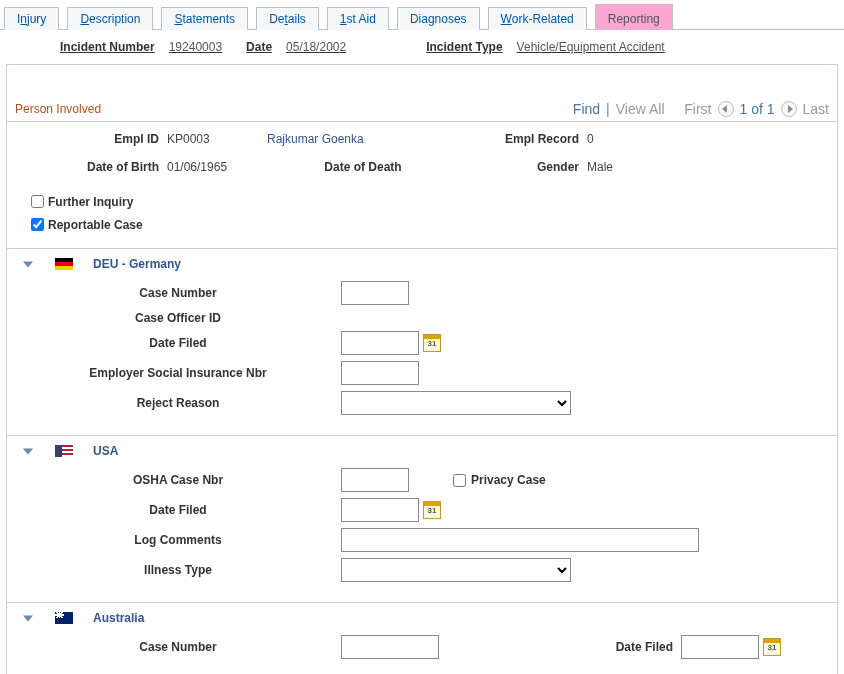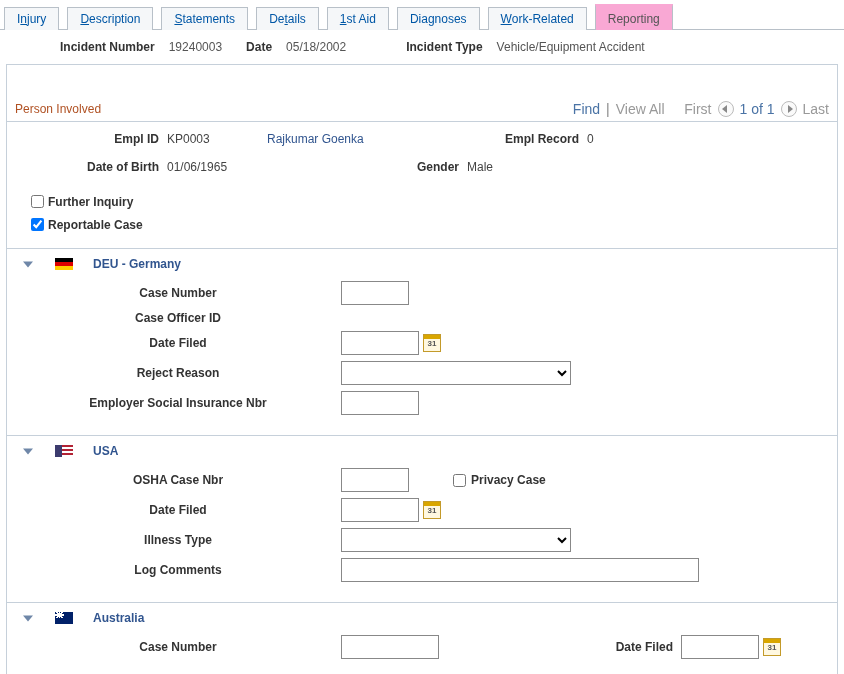--- a/index.html
+++ b/index.html
@@ -34,20 +34,21 @@
   }
   .tab .ul { text-decoration: underline; }
   .tabstrip-bottom {
     border-bottom: 1px solid #b8c0c8;
     margin-top: -1px;
   }
   .summary-bar {
     display: flex;
     padding: 10px 60px 10px 60px;
     align-items: center;
+    text-decoration: underline;
   }
   .summary-bar .lbl { font-weight: bold; margin-right: 6px; }
   .summary-bar .val { margin-right: 24px; color: #555; }
   .section {
     border: 1px solid #c6d0da;
     margin: 0 6px 12px 6px;
   }
   .section-header {
     display: flex;
     align-items: center;
@@ -132,21 +133,21 @@
   <div class="tab"><span>Dia</span><span class="ul">g</span><span>noses</span></div>
   <div class="tab"><span class="ul">W</span><span>ork-Related</span></div>
   <div class="tab active">Reporting</div>
 </div>
 <div class="tabstrip-bottom"></div>
 
 <div class="summary-bar">
   <span class="lbl">Incident Number</span>
   <span class="val">19240003</span>
   <span class="lbl">Date</span>
-  <span class="val" style="margin-right:60px">05/18/2002</span>
+  <span class="val" style="margin-right:80px">05/18/2002</span>
   <span class="lbl">Incident Type</span>
   <span class="val">Vehicle/Equipment Accident</span>
 </div>
 
 <div class="section">
   <div class="section-header">
     <span class="left">Person Involved</span>
     <span class="right">
       <span class="navctrl">Find</span>
       <span class="sep">|</span>
@@ -162,20 +163,21 @@
 
   <div class="person-grid">
     <span class="lbl">Empl ID</span>
     <span class="val">KP0003</span>
     <span class="val link">Rajkumar Goenka</span>
     <span class="lbl">Empl Record</span>
     <span class="val">0</span>
 
     <span class="lbl">Date of Birth</span>
     <span class="val">01/06/1965</span>
+    <span class="lbl" style="text-align:center">Date of Death</span>
     <span class="lbl">Gender</span>
     <span class="val">Male</span>
   </div>
 
   <div class="checks">
     <div class="check-row">
       <input type="checkbox" style="">
       <span class="lbl" style="font-weight:bold">Further Inquiry</span>
     </div>
     <div class="check-row">
@@ -196,26 +198,26 @@
     </div>
     <div class="form-row">
       <span class="flabel">Case Officer ID</span>
     </div>
     <div class="form-row">
       <span class="flabel">Date Filed</span>
       <input type="text" class="w70" style="">
       <span class="cal"></span>
     </div>
     <div class="form-row">
+      <span class="flabel">Employer Social Insurance Nbr</span>
+      <input type="text" class="w70" style="">
+    </div>
+    <div class="form-row">
       <span class="flabel">Reject Reason</span>
       <select class="w230"><option></option></select>
-    </div>
-    <div class="form-row">
-      <span class="flabel">Employer Social Insurance Nbr</span>
-      <input type="text" class="w70" style="">
     </div>
   </div>
 
   <div class="country-block">
     <div class="country-head">
       <span class="tw"></span>
       <span class="flag us"></span>
       <span>USA</span>
     </div>
     <div class="form-row">
@@ -224,26 +226,26 @@
       <span style="width:40px"></span>
       <input type="checkbox" style="">
       <span style="font-weight:bold;margin-left:2px">Privacy Case</span>
     </div>
     <div class="form-row">
       <span class="flabel">Date Filed</span>
       <input type="text" class="w70" style="">
       <span class="cal"></span>
     </div>
     <div class="form-row">
+      <span class="flabel">Log Comments</span>
+      <input type="text" class="w350" style="">
+    </div>
+    <div class="form-row">
       <span class="flabel">Illness Type</span>
       <select class="w230"><option></option></select>
-    </div>
-    <div class="form-row">
-      <span class="flabel">Log Comments</span>
-      <input type="text" class="w350" style="">
     </div>
   </div>
 
   <div class="country-block">
     <div class="country-head">
       <span class="tw"></span>
       <span class="flag au"></span>
       <span>Australia</span>
     </div>
     <div class="form-row dual-row">

